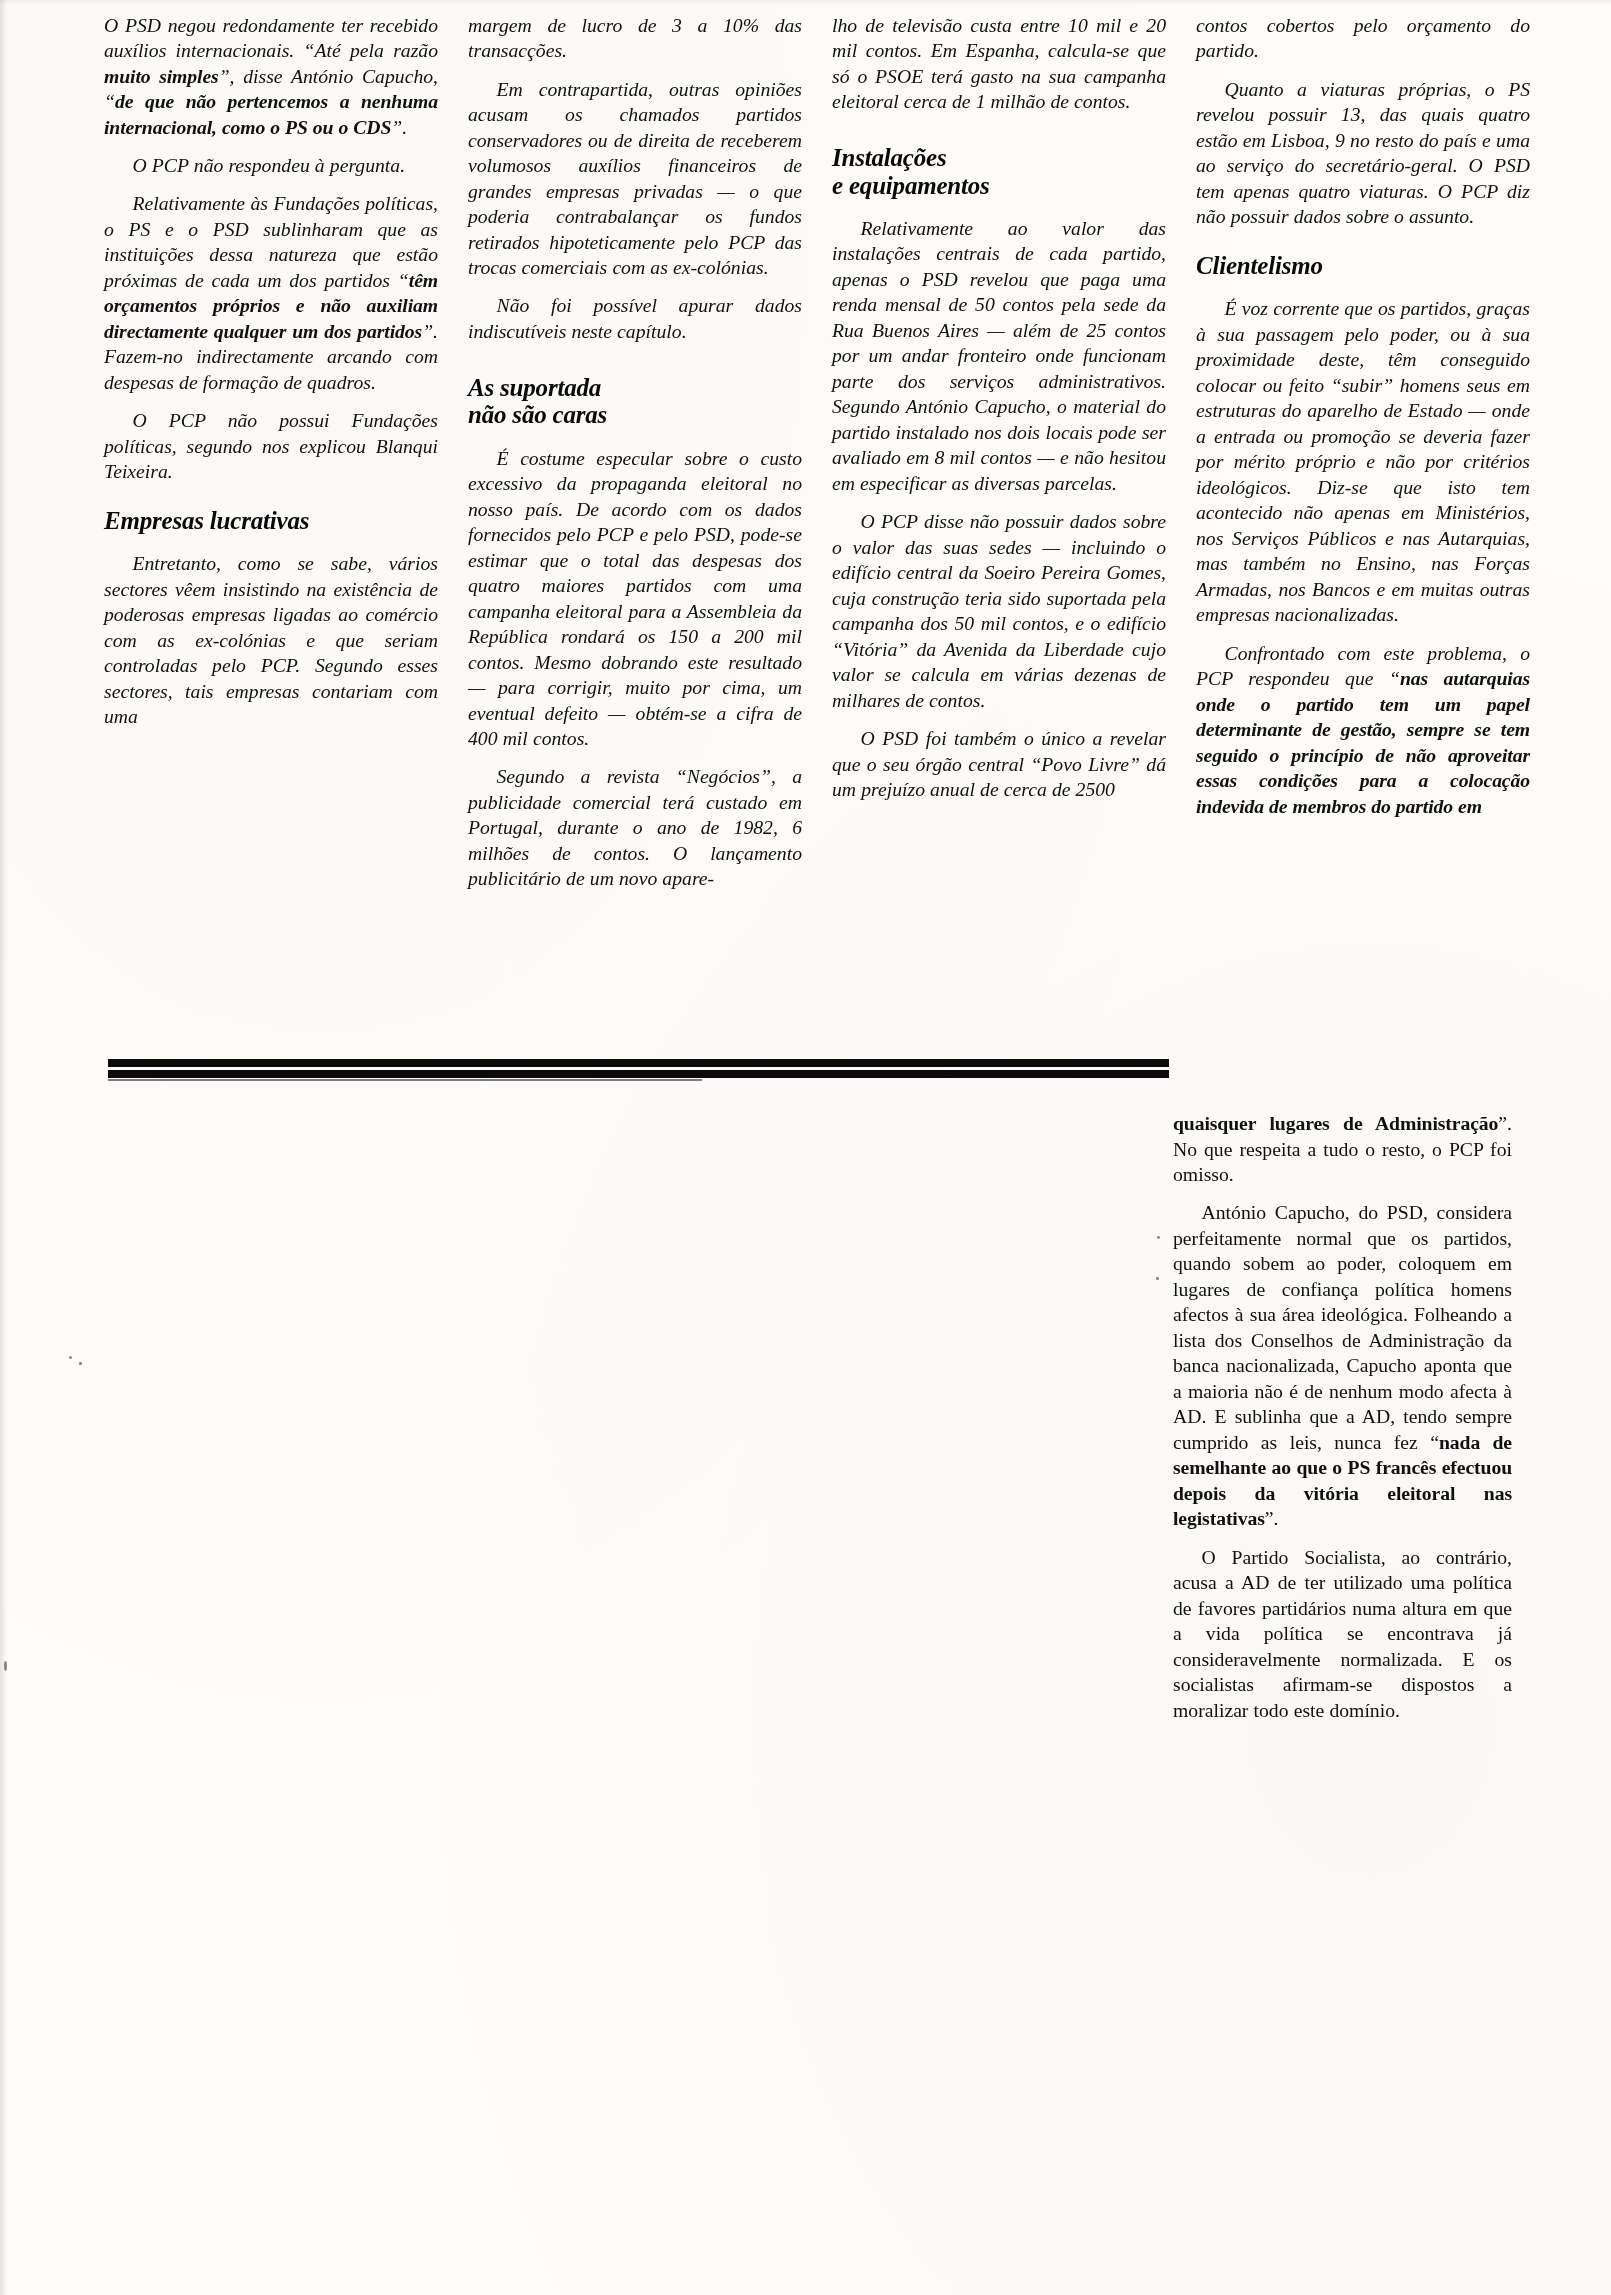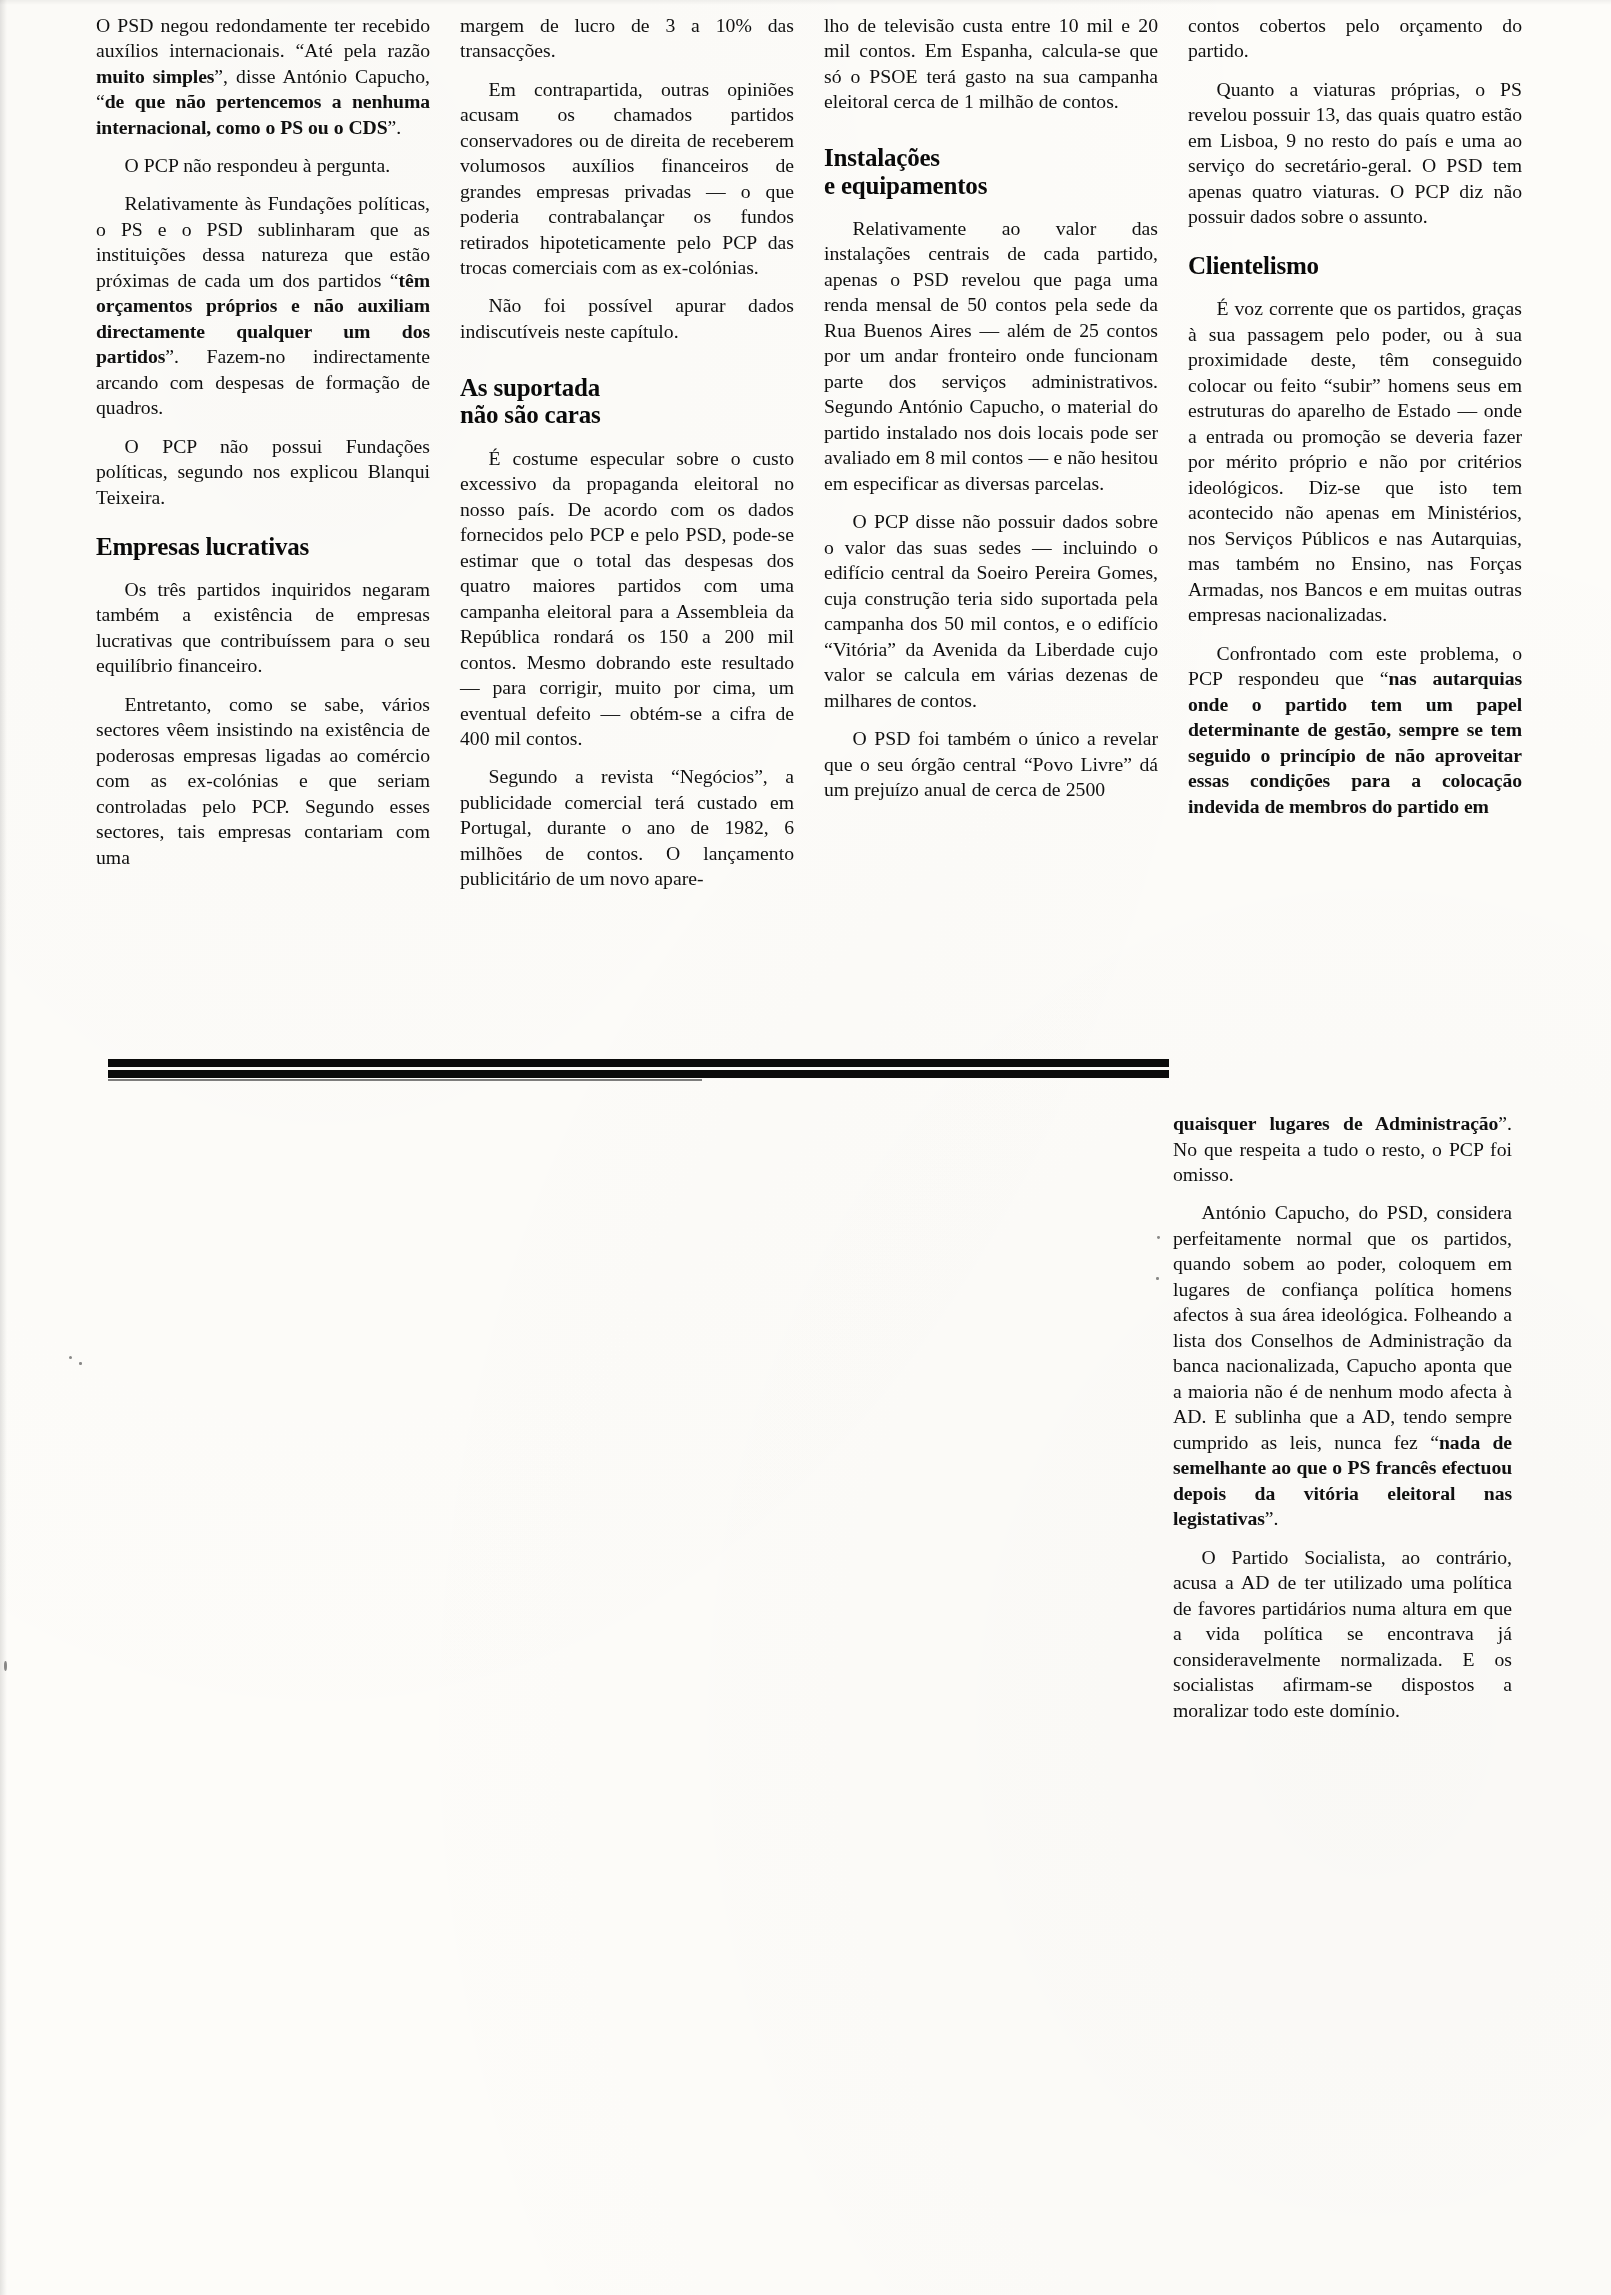--- a/index.html
+++ b/index.html
@@ -18,25 +18,26 @@
       #fdfcf9;
   }
   
   .edge-left{position:absolute;left:0;top:0;width:6.9px;height:100%;
     background:linear-gradient(90deg,rgba(0,0,0,0.10),rgba(0,0,0,0) 100%);}
   .edge-top{position:absolute;left:0;top:0;height:4.9px;width:100%;
     background:linear-gradient(180deg,rgba(0,0,0,0.05),rgba(0,0,0,0) 100%);}
 
   .cols{
     position:absolute;
-    left:96px;top:12.8px;
+    left:104px;top:12.8px;
     width:1427px;
     display:grid;
     grid-template-columns:334px 334px 334px 334px;
     column-gap:30px;
+    font-style:italic;
   }
   .col{
     color:#111;
   }
   p{
     margin:0 0 12.8px 0;
     font-size:19.7px;
     line-height:25.5px;
     text-align:justify;
     text-indent:28.5px;
@@ -101,23 +102,20 @@
       <p>
         <span>Relativamente às Fundações políticas, o PS e o PSD sublinharam que as instituições dessa natureza que estão próximas de cada um dos partidos “<b>têm orçamentos próprios e não auxiliam directamente qualquer um dos partidos</b>”. Fazem-no indirectamente arcando com despesas de formação de quadros.</span>
       </p>
       <p>
         <span>O PCP não possui Fundações políticas, segundo nos explicou Blanqui Teixeira.</span>
       </p>
 
       <h2>Empresas lucrativas</h2>
 
       <p>
-        <span>Os três partidos inquiridos negaram também a existência de empresas lucrativas que contribuíssem para o seu equilíbrio financeiro.</span>
-      </p>
-      <p>
         <span>Entretanto, como se sabe, vários sectores vêem insistindo na existência de poderosas empresas ligadas ao comércio com as ex-colónias e que seriam controladas pelo PCP. Segundo esses sectores, tais empresas contariam com uma</span>
       </p>
     </div>
 
     <div class="col">
       <p class="noindent">
         <span>margem de lucro de 3 a 10% das transacções.</span>
       </p>
       <p>
         <span>Em contrapartida, outras opiniões acusam os chamados partidos conservadores ou de direita de receberem volumosos auxílios financeiros de grandes empresas privadas — o que poderia contrabalançar os fundos retirados hipoteticamente pelo PCP das trocas comerciais com as ex-colónias.</span>

